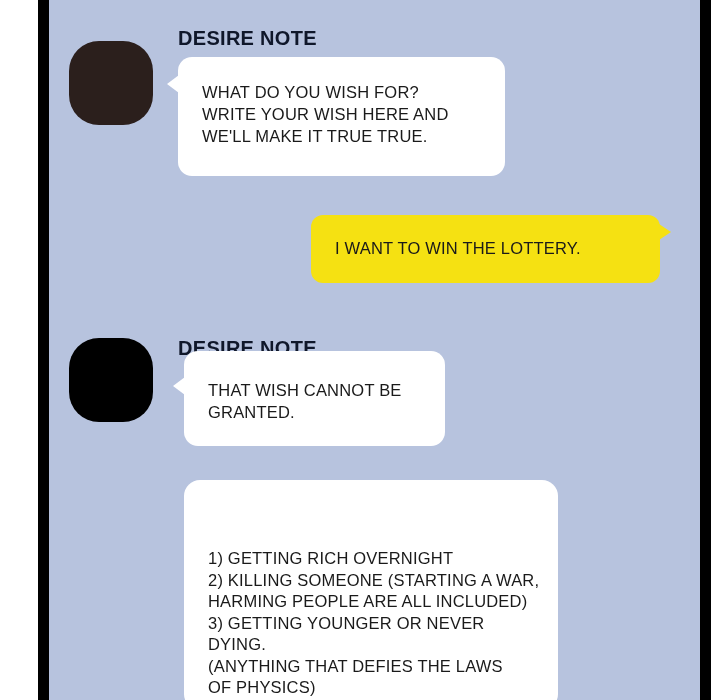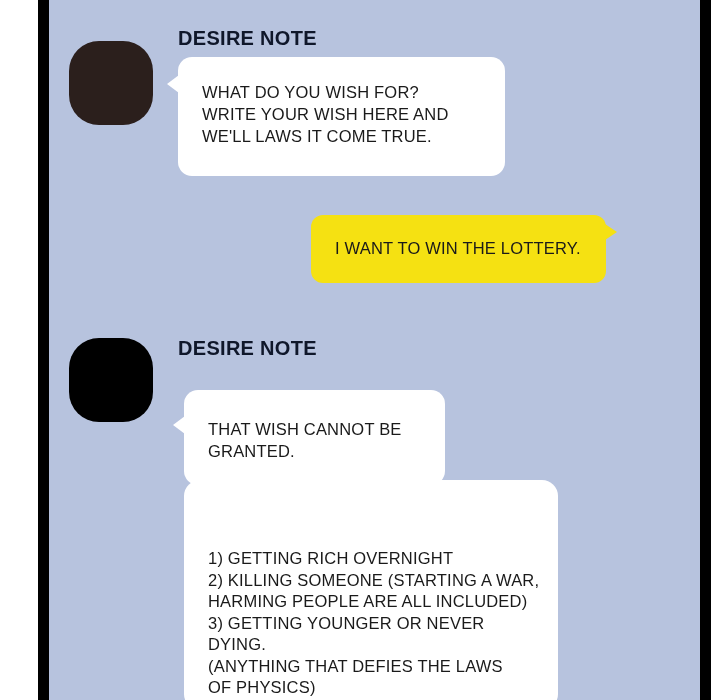--- a/index.html
+++ b/index.html
@@ -130,21 +130,21 @@
     height: 0;
     border-top: 9px solid transparent;
     border-bottom: 9px solid transparent;
     border-right: 12px solid #ffffff;
   }
 
   
   .bubble-out {
     left: 311px;
     top: 215px;
-    width: 295px;
+    width: 349px;
     height: 68px;
     background: #f5e112;
     border-radius: 12px;
     padding: 0;
   }
   .bubble-out::before {
     content: "";
     position: absolute;
     right: -11px;
     top: 9px;
@@ -156,21 +156,21 @@
   }
   .bubble-out .bubble-text {
     position: absolute;
     left: 24px;
     top: 22px;
   }
 
   
   .bubble-in-2 {
     left: 184px;
-    top: 390px;
+    top: 351px;
     width: 261px;
     height: 95px;
     padding: 28px 16px 0 24px;
   }
   .bubble-in-2::before {
     content: "";
     position: absolute;
     left: -11px;
     top: 26px;
     width: 0;
@@ -213,21 +213,21 @@
   <div class="chat-bg"></div>
   <div class="border-left"></div>
   <div class="border-right"></div>
   <div class="border-right-outer"></div>
 
   <div class="avatar avatar-1"></div>
   <div class="sender-name sender-1">DESIRE NOTE</div>
   <div class="bubble bubble-in-1">
     <div class="bubble-text">WHAT DO YOU WISH FOR?
 WRITE YOUR WISH HERE AND
-WE'LL LAWS IT COME TRUE.</div>
+WE'LL MAKE IT TRUE TRUE.</div>
   </div>
 
   <div class="bubble bubble-out">
     <div class="bubble-text">I WANT TO WIN THE LOTTERY.</div>
   </div>
 
   <div class="avatar avatar-2"></div>
   <div class="sender-name sender-2">DESIRE NOTE</div>
   <div class="bubble bubble-in-2">
     <div class="bubble-text">THAT WISH CANNOT BE

